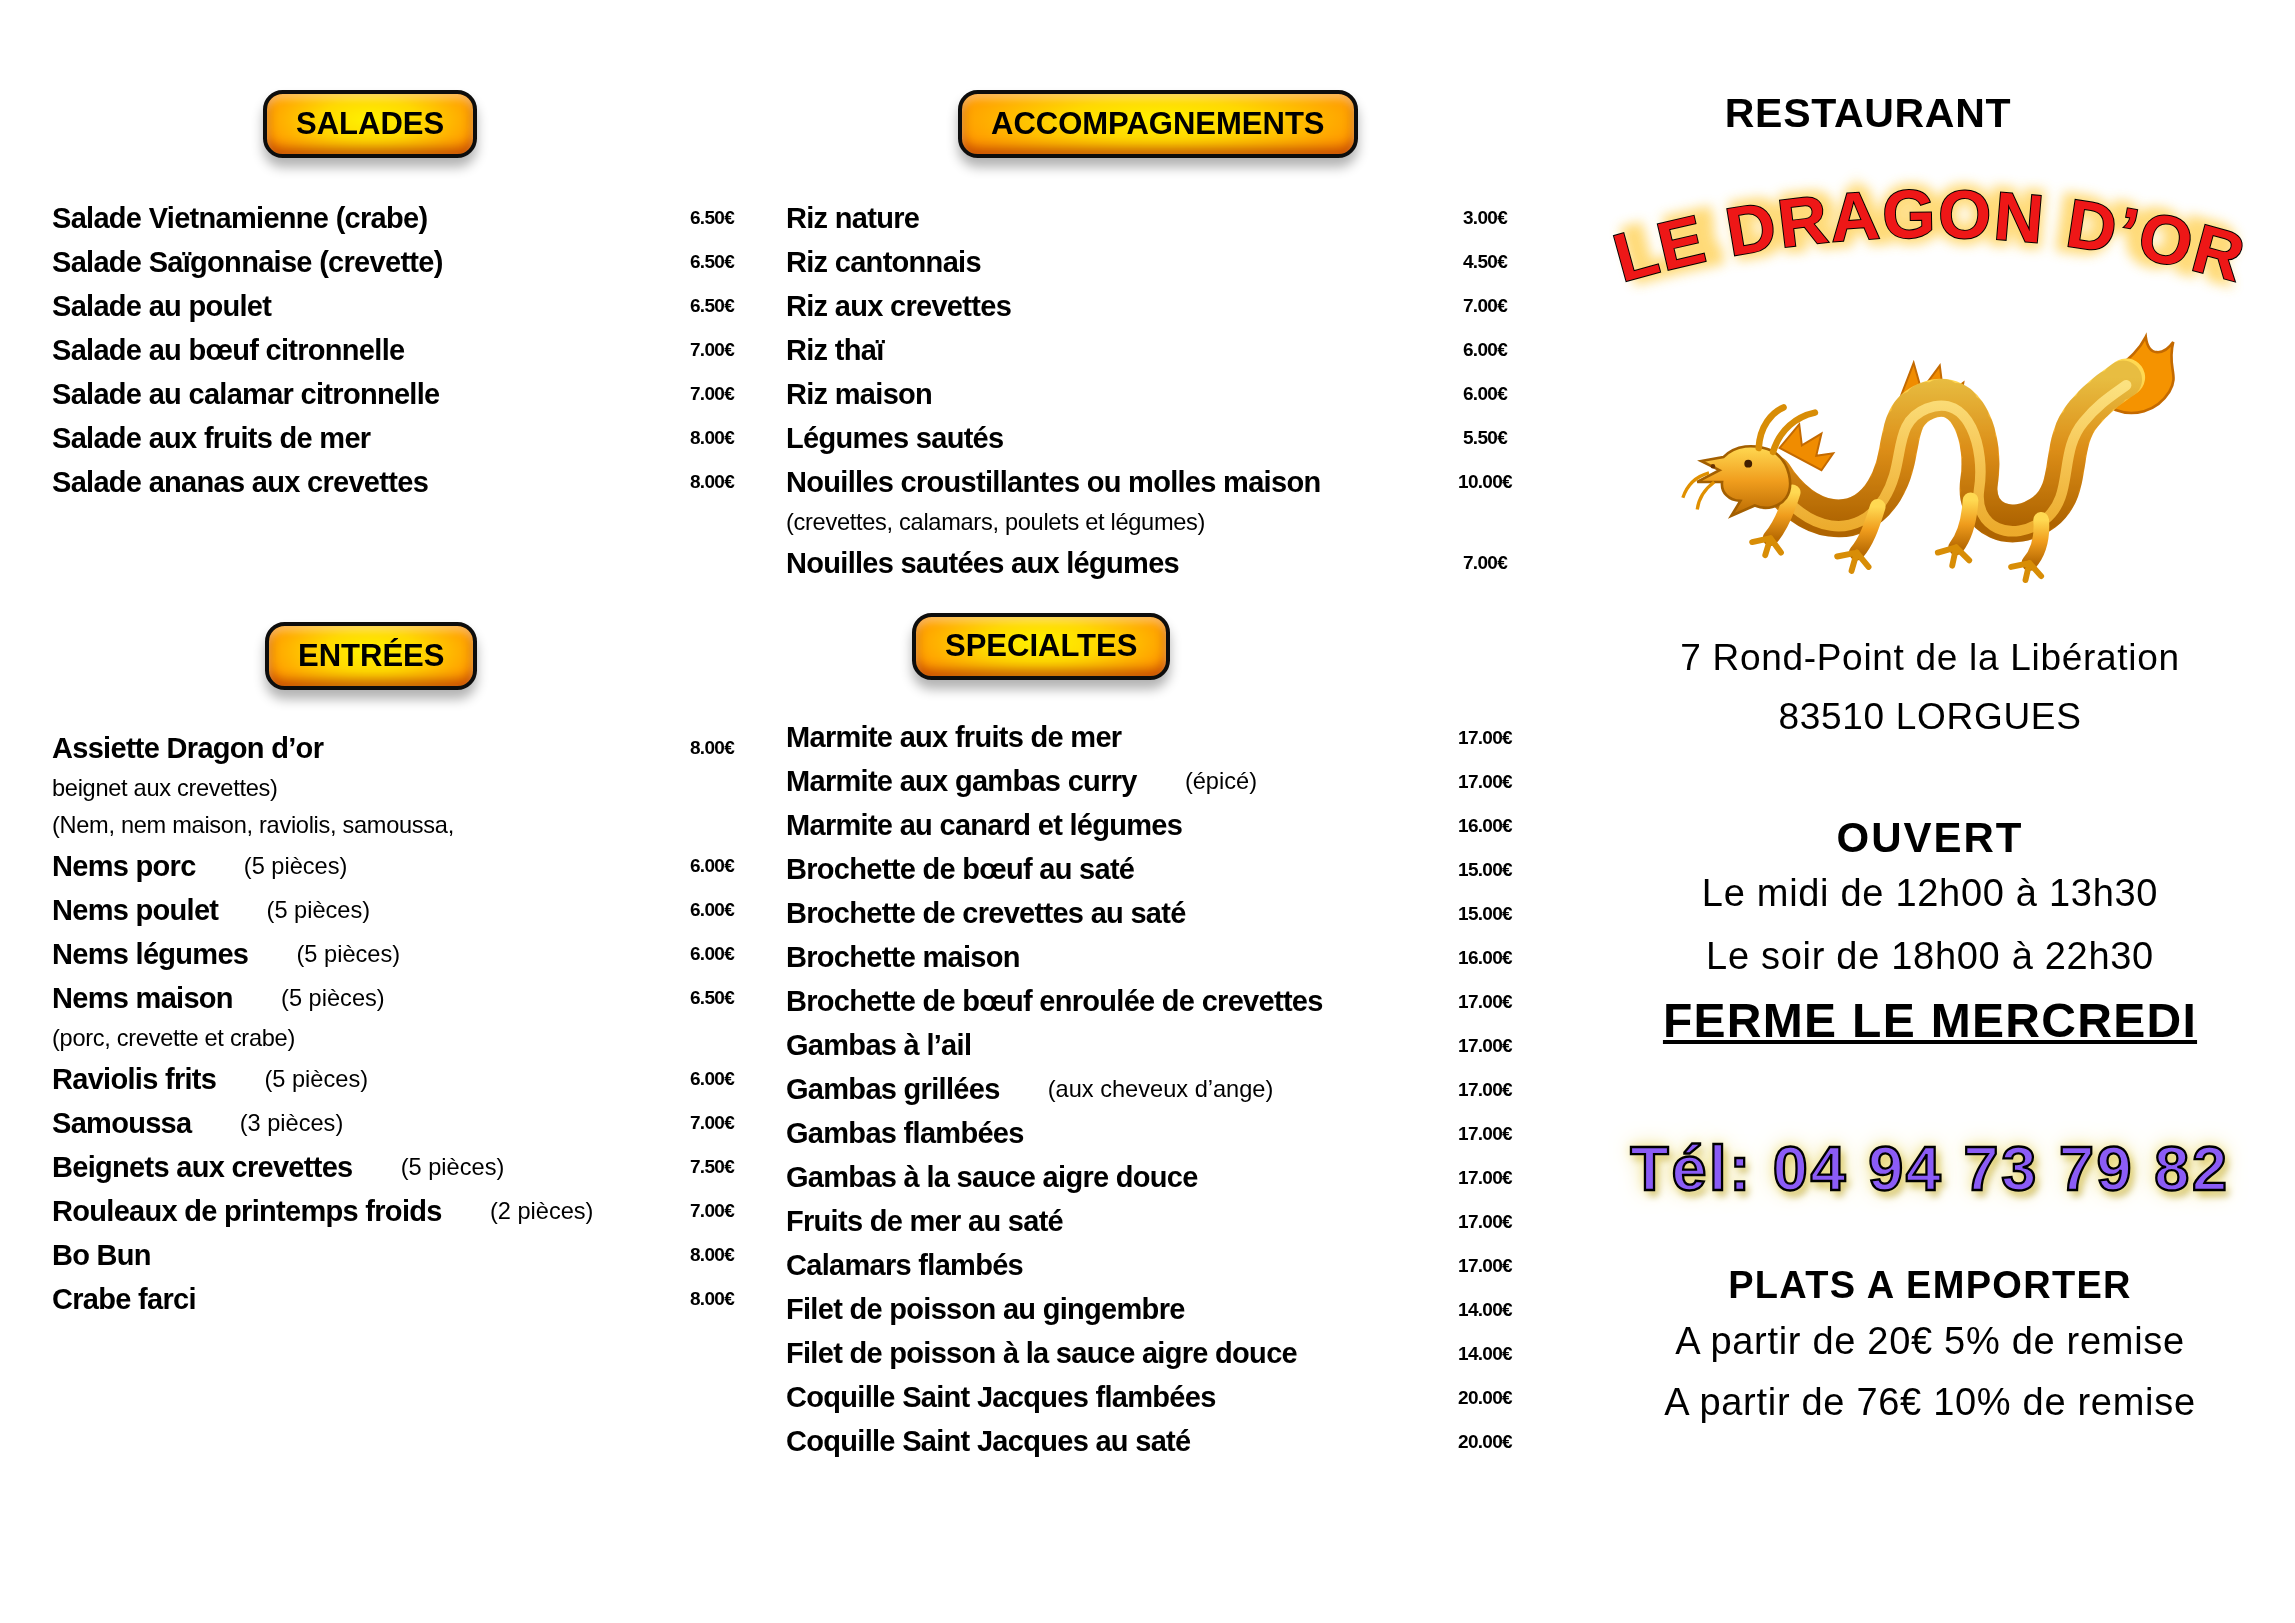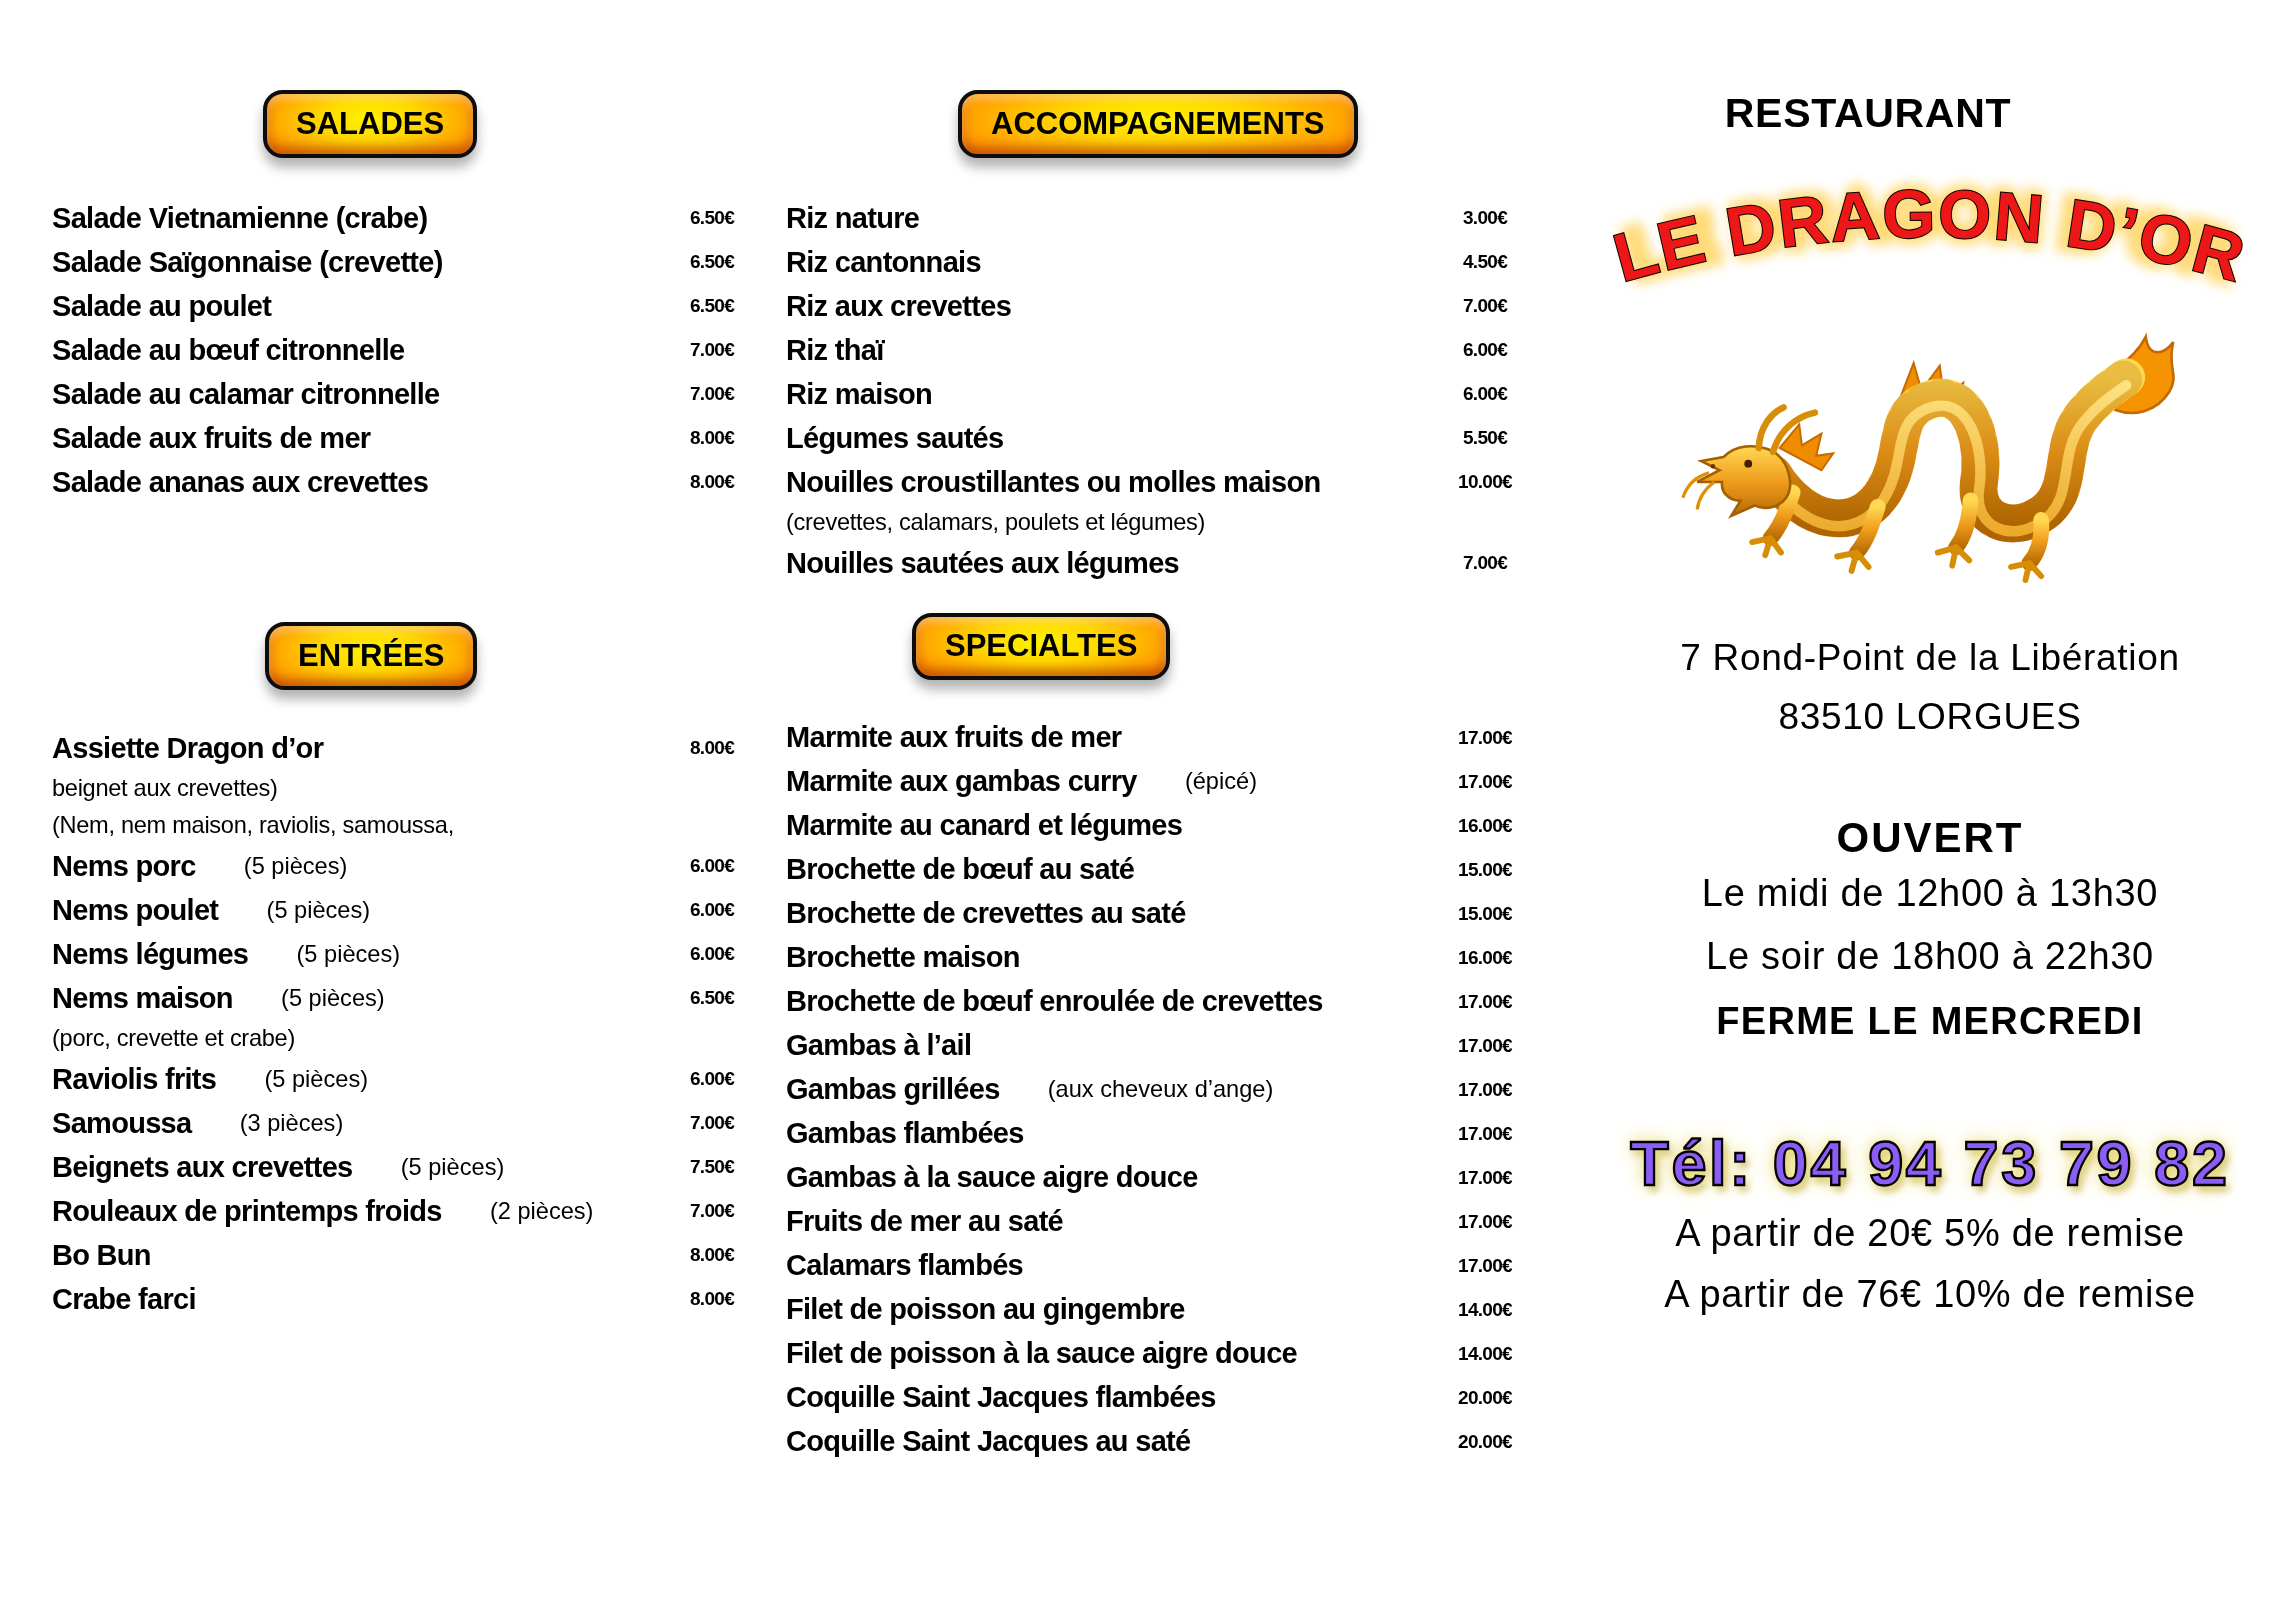--- a/index.html
+++ b/index.html
@@ -32,21 +32,21 @@
   .item-price{font-weight:700;font-size:19px;margin-left:auto;flex:0 0 124px;text-align:center;letter-spacing:-0.7px;}
   .sub-note{font-size:23.6px;line-height:37px;font-weight:400;letter-spacing:-0.3px;}
 
   
   .r-label{font-size:41px;font-weight:700;letter-spacing:0.7px;position:relative;left:-62px;}
   .r-title-svg{margin-top:14.4px;}
   .r-dragon{margin-top:0px;}
   .r-address{font-size:37px;line-height:59px;margin-top:34px;letter-spacing:0.7px;}
   .r-open{font-size:42px;font-weight:700;margin-top:68px;letter-spacing:2px;}
   .r-hours{font-size:38px;line-height:63px;letter-spacing:0.7px;}
-  .r-closed{font-size:38px;font-weight:700;letter-spacing:1.3px;margin-top:12px;}
+  .r-closed{font-size:48px;font-weight:700;letter-spacing:1.3px;margin-top:5px;text-decoration:underline;}
   .r-phone{
     margin-top:84px;font-size:63px;font-weight:800;color:#8b5cf6;letter-spacing:2.6px;
     -webkit-text-stroke:2.3px #000;
     text-shadow:0 0 10.5px #f1e488, 0 0 22px #ead97a, 3.9px 5.9px 7.9px #cdbd72;
     white-space:nowrap;
   }
   .r-takeaway-title{font-size:38px;font-weight:700;margin-top:60px;letter-spacing:1.3px;}
   .r-remise{font-size:38px;line-height:61px;letter-spacing:0.7px;margin-top:3.9px;}
 </style>
 </head>
@@ -548,20 +548,21 @@
 
     <div class="r-open">OUVERT</div>
     <div class="r-hours">
       <div>Le midi de 12h00 à 13h30</div>
       <div>Le soir de 18h00 à 22h30</div>
     </div>
     <div class="r-closed">FERME LE MERCREDI</div>
 
     <div class="r-phone">Tél: 04 94 73 79 82</div>
 
+    <div class="r-takeaway-title">PLATS A EMPORTER</div>
     <div class="r-remise">
       <div>A partir de 20€ 5% de remise</div>
       <div>A partir de 76€ 10% de remise</div>
     </div>
   </div>
 
 </div>
 
 
 </body></html>

